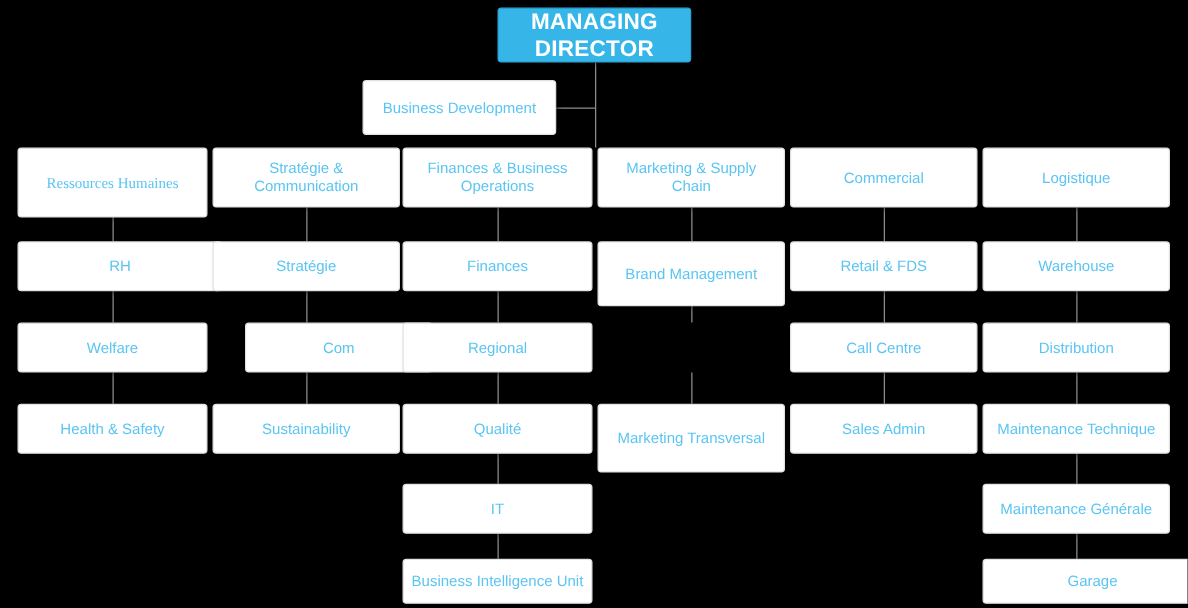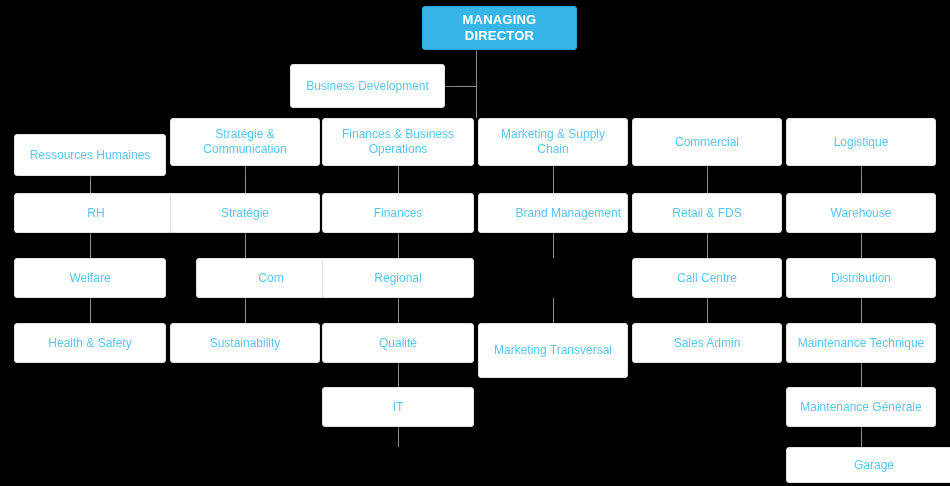--- a/index.html
+++ b/index.html
@@ -47,23 +47,22 @@
     font-size: 12px;
     line-height: 1.25;
     padding: 2px 6px;
   }
 
   .node.root {
     background: #36b6e8;
     border: 1px solid #2aa5d6;
     color: #ffffff;
     font-weight: bold;
-    font-size: 13px;
+    font-size: 18px;
     letter-spacing: 0.2px;
-    margin-left: 24px;
   }
 
   .node .label {
     display: block;
     width: 100%;
   }
 </style>
 </head>
 <body>
 
@@ -91,21 +90,21 @@
     <div class="connector v" style="left: 861px; top: 233px; height: 25px;"></div>
     <div class="connector v" style="left: 861px; top: 298px; height: 25px;"></div>
     <div class="connector v" style="left: 861px; top: 363px; height: 24px;"></div>
     <div class="connector v" style="left: 861px; top: 427px; height: 20px;"></div>
     <div class="node root" style="left: 398px; top: 6px; width: 155px; height: 44px;">
       <span class="label">MANAGING DIRECTOR</span>
     </div>
     <div class="node" style="left: 290px; top: 64px; width: 155px; height: 44px;">
       <span class="label">Business Development</span>
     </div>
-    <div class="node" style="left: 14px; top: 134px; width: 152px; height: 42px;">
+    <div class="node" style="left: 14px; top: 118px; width: 152px; height: 56px; font-family: Liberation Serif, serif;">
       <span class="label">Ressources Humaines</span>
     </div>
     <div class="node" style="left: 14px; top: 193px; width: 164px; height: 40px;">
       <span class="label">RH</span>
     </div>
     <div class="node" style="left: 14px; top: 258px; width: 152px; height: 40px;">
       <span class="label">Welfare</span>
     </div>
     <div class="node" style="left: 14px; top: 323px; width: 152px; height: 40px;">
       <span class="label">Health &amp; Safety</span>
@@ -130,24 +129,27 @@
     </div>
     <div class="node" style="left: 322px; top: 258px; width: 152px; height: 40px;">
       <span class="label">Regional</span>
     </div>
     <div class="node" style="left: 322px; top: 323px; width: 152px; height: 40px;">
       <span class="label">Qualité</span>
     </div>
     <div class="node" style="left: 322px; top: 387px; width: 152px; height: 40px;">
       <span class="label">IT</span>
     </div>
+    <div class="node" style="left: 322px; top: 447px; width: 152px; height: 36px;">
+      <span class="label">Business Intelligence Unit</span>
+    </div>
     <div class="node" style="left: 478px; top: 118px; width: 150px; height: 48px;">
       <span class="label">Marketing &amp; Supply Chain</span>
     </div>
-    <div class="node" style="left: 478px; top: 193px; width: 150px; height: 40px; text-align: right;">
+    <div class="node" style="left: 478px; top: 193px; width: 150px; height: 52px;">
       <span class="label">Brand Management</span>
     </div>
     <div class="node" style="left: 478px; top: 323px; width: 150px; height: 55px;">
       <span class="label">Marketing Transversal</span>
     </div>
     <div class="node" style="left: 632px; top: 118px; width: 150px; height: 48px;">
       <span class="label">Commercial</span>
     </div>
     <div class="node" style="left: 632px; top: 193px; width: 150px; height: 40px;">
       <span class="label">Retail &amp; FDS</span>

